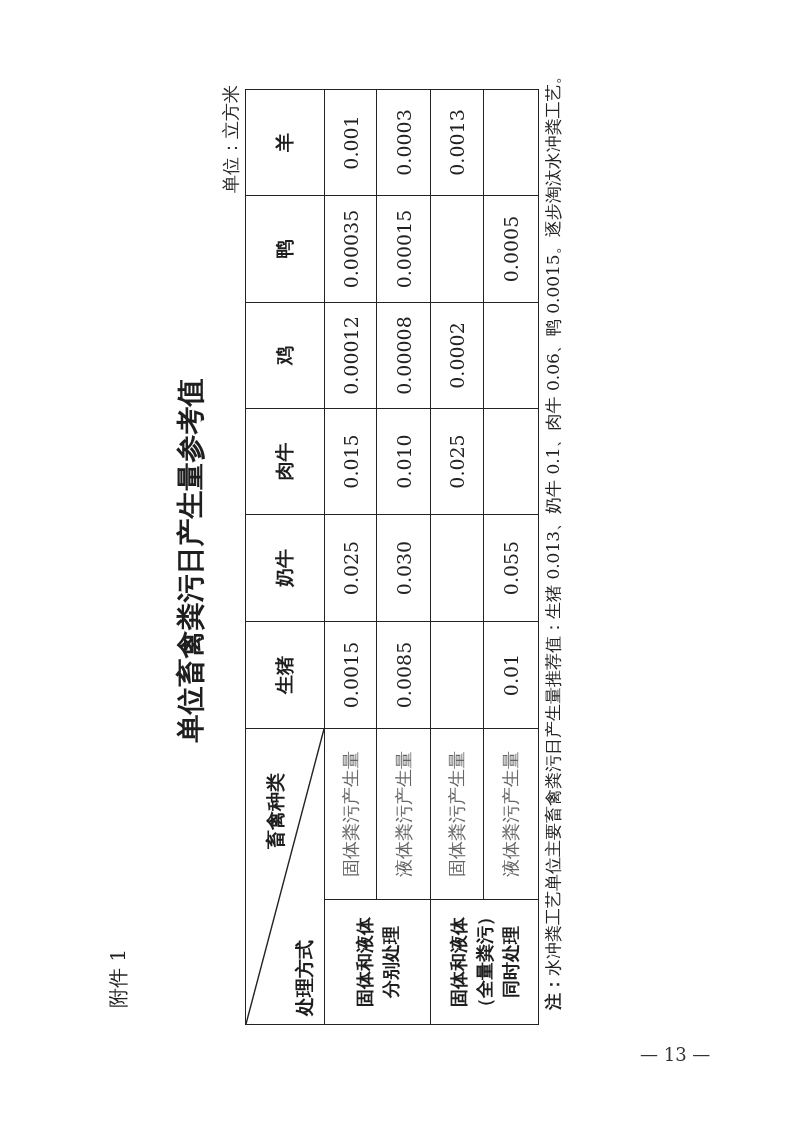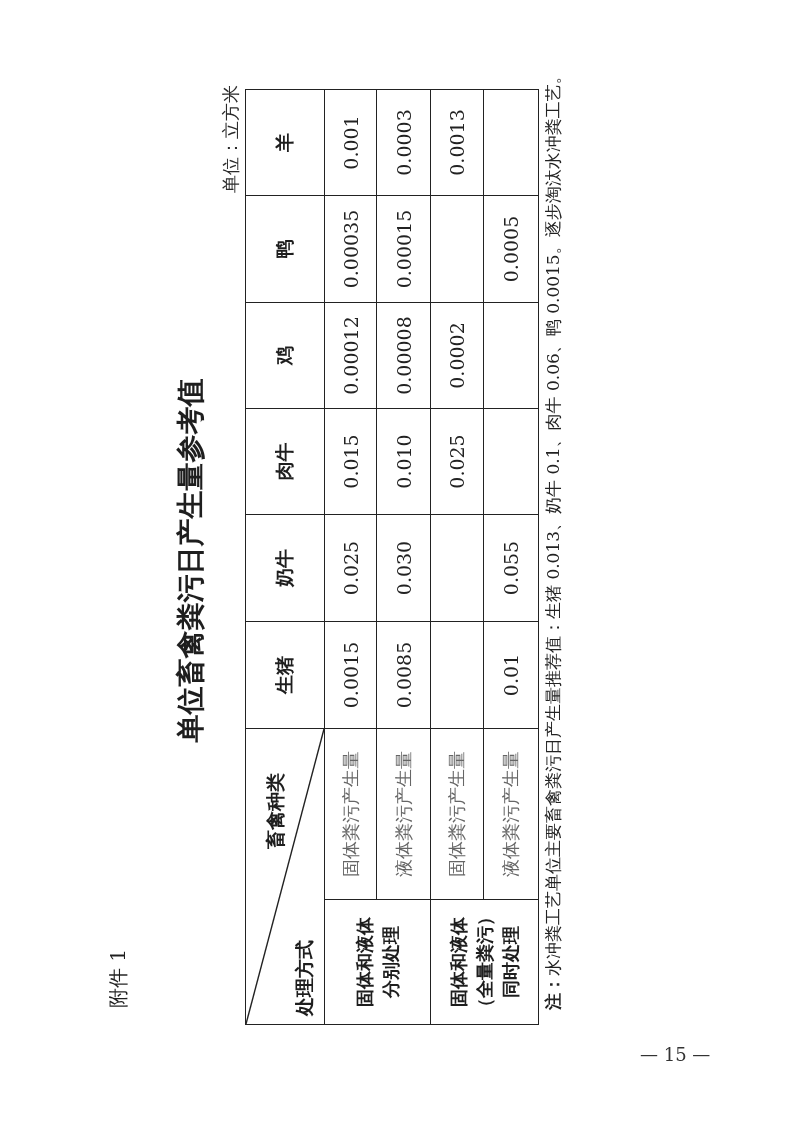--- a/index.html
+++ b/index.html
@@ -130,13 +130,13 @@
       <td class="val"></td>
     </tr>
   </tbody>
     </table>
 
   <div class="note">
     <span class="prefix">注：</span><span>水冲粪工艺单位主要畜禽粪污日产生量推荐值：生猪 0.013、奶牛 0.1、肉牛 0.06、鸭 0.0015。逐步淘汰水冲粪工艺。</span>
   </div>
 </div>
 
-<div class="pageno">— 15 —</div>
+<div class="pageno">— 13 —</div>
 
 </body></html>

